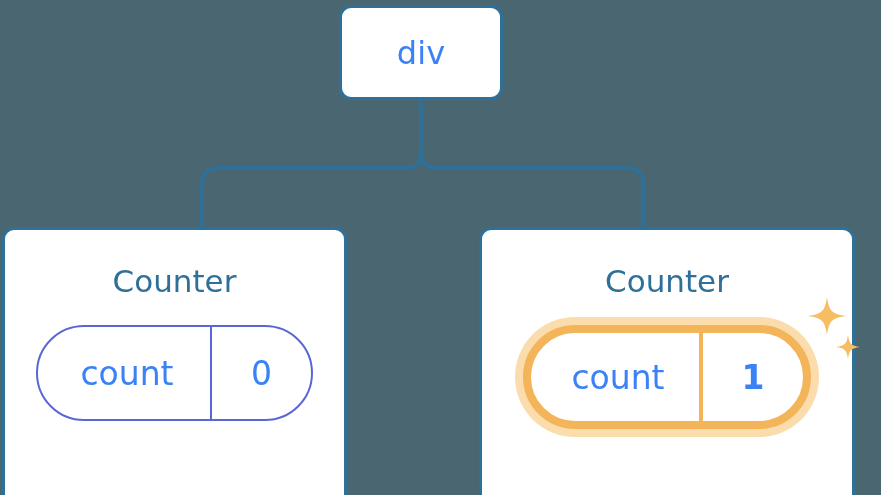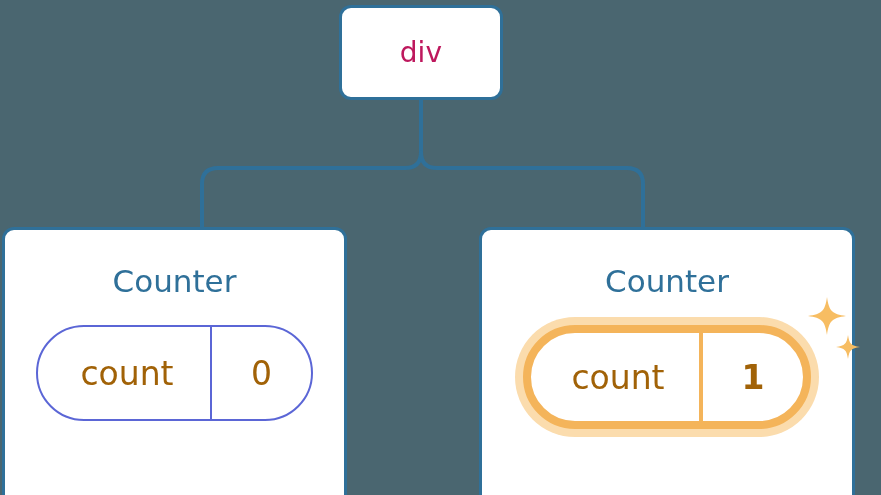--- a/index.html
+++ b/index.html
@@ -46,22 +46,22 @@
 
   
   #node-root {
     left: 339px;
     top: 5px;
     width: 164px;
     height: 95px;
     justify-content: center;
   }
   #node-root .node-title {
-    font-size: 28px;
-    color: #be185d;
+    font-size: 32px;
+    color: #3b82f6;
     letter-spacing: 0.2px;
   }
 
   
   .node-counter {
     top: 227px;
     height: 336px;
     padding-top: 36px;
   }
   #node-counter-left  { left: 2px;   width: 345px; }
@@ -94,21 +94,21 @@
     border-radius: 48px;
     background: #ffffff;
   }
   .pill .pill-key,
   .pill .pill-val {
     display: flex;
     align-items: center;
     justify-content: center;
     box-sizing: border-box;
     font-size: 33px;
-    color: #a16207;
+    color: #3b82f6;
     line-height: 1;
   }
 
   
   .pill-plain {
     width: 277px;
     border: 2px solid #5b66d6;
   }
   .pill-plain .pill-key {
     width: 174px;

